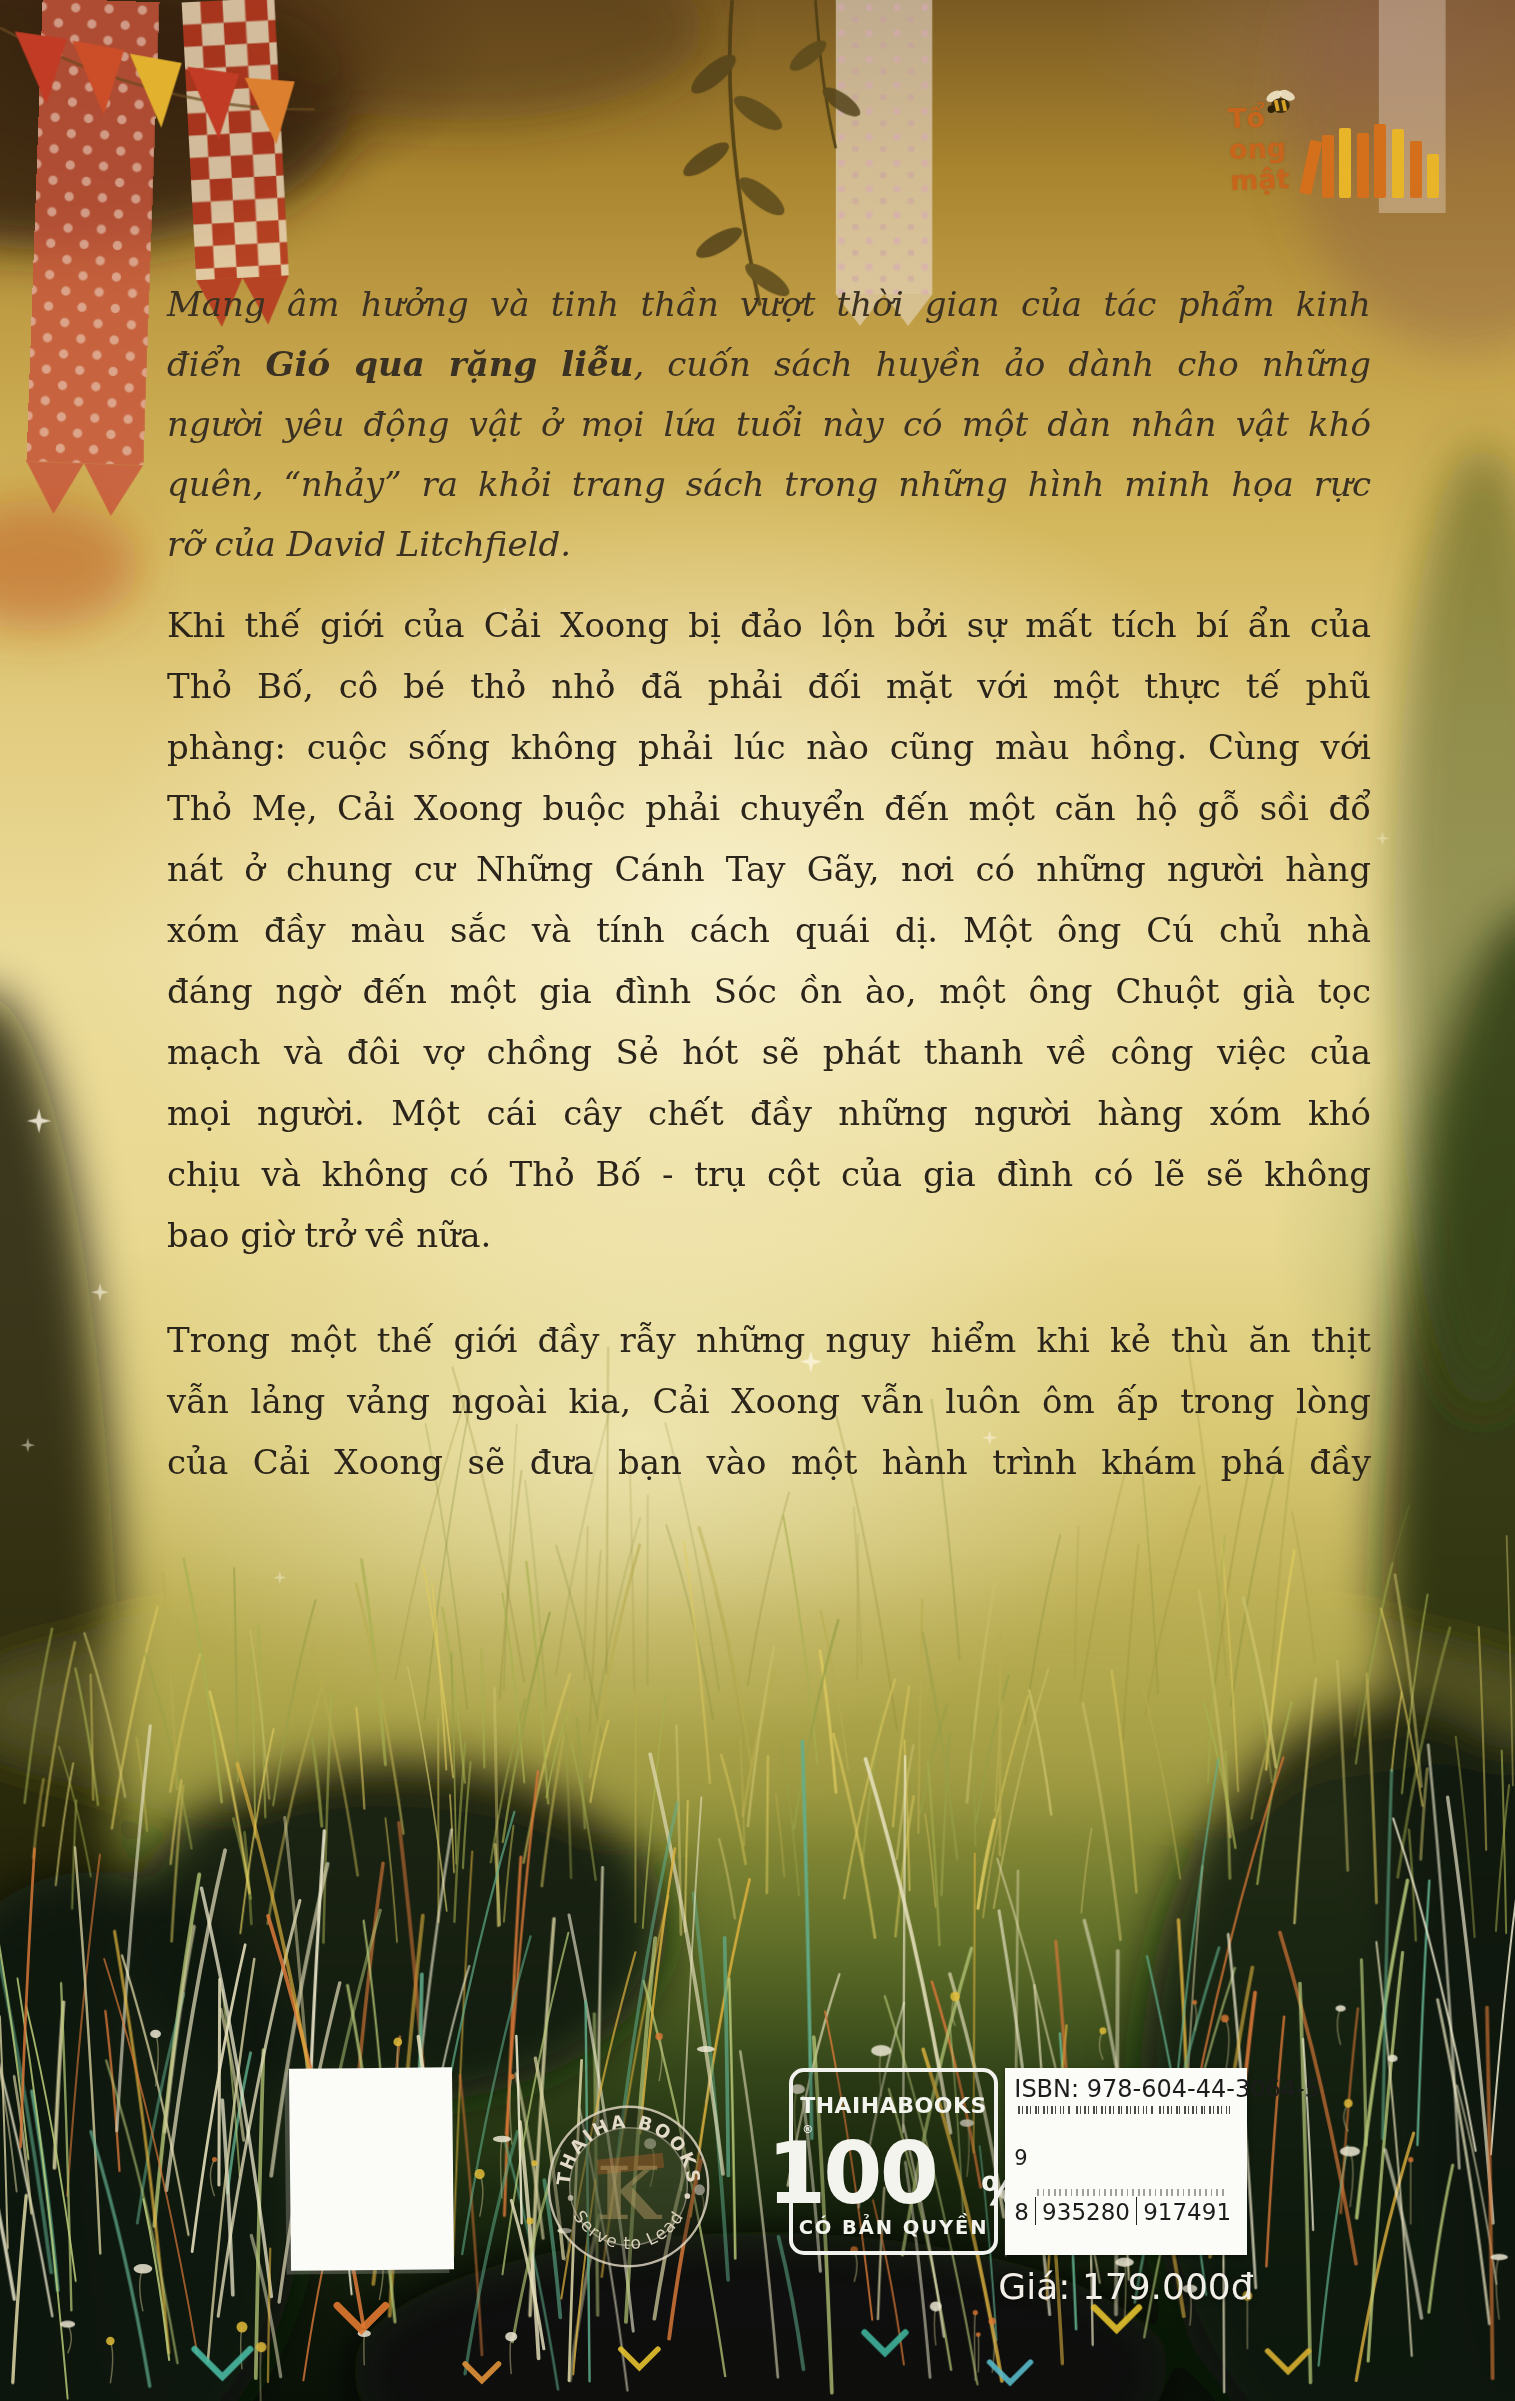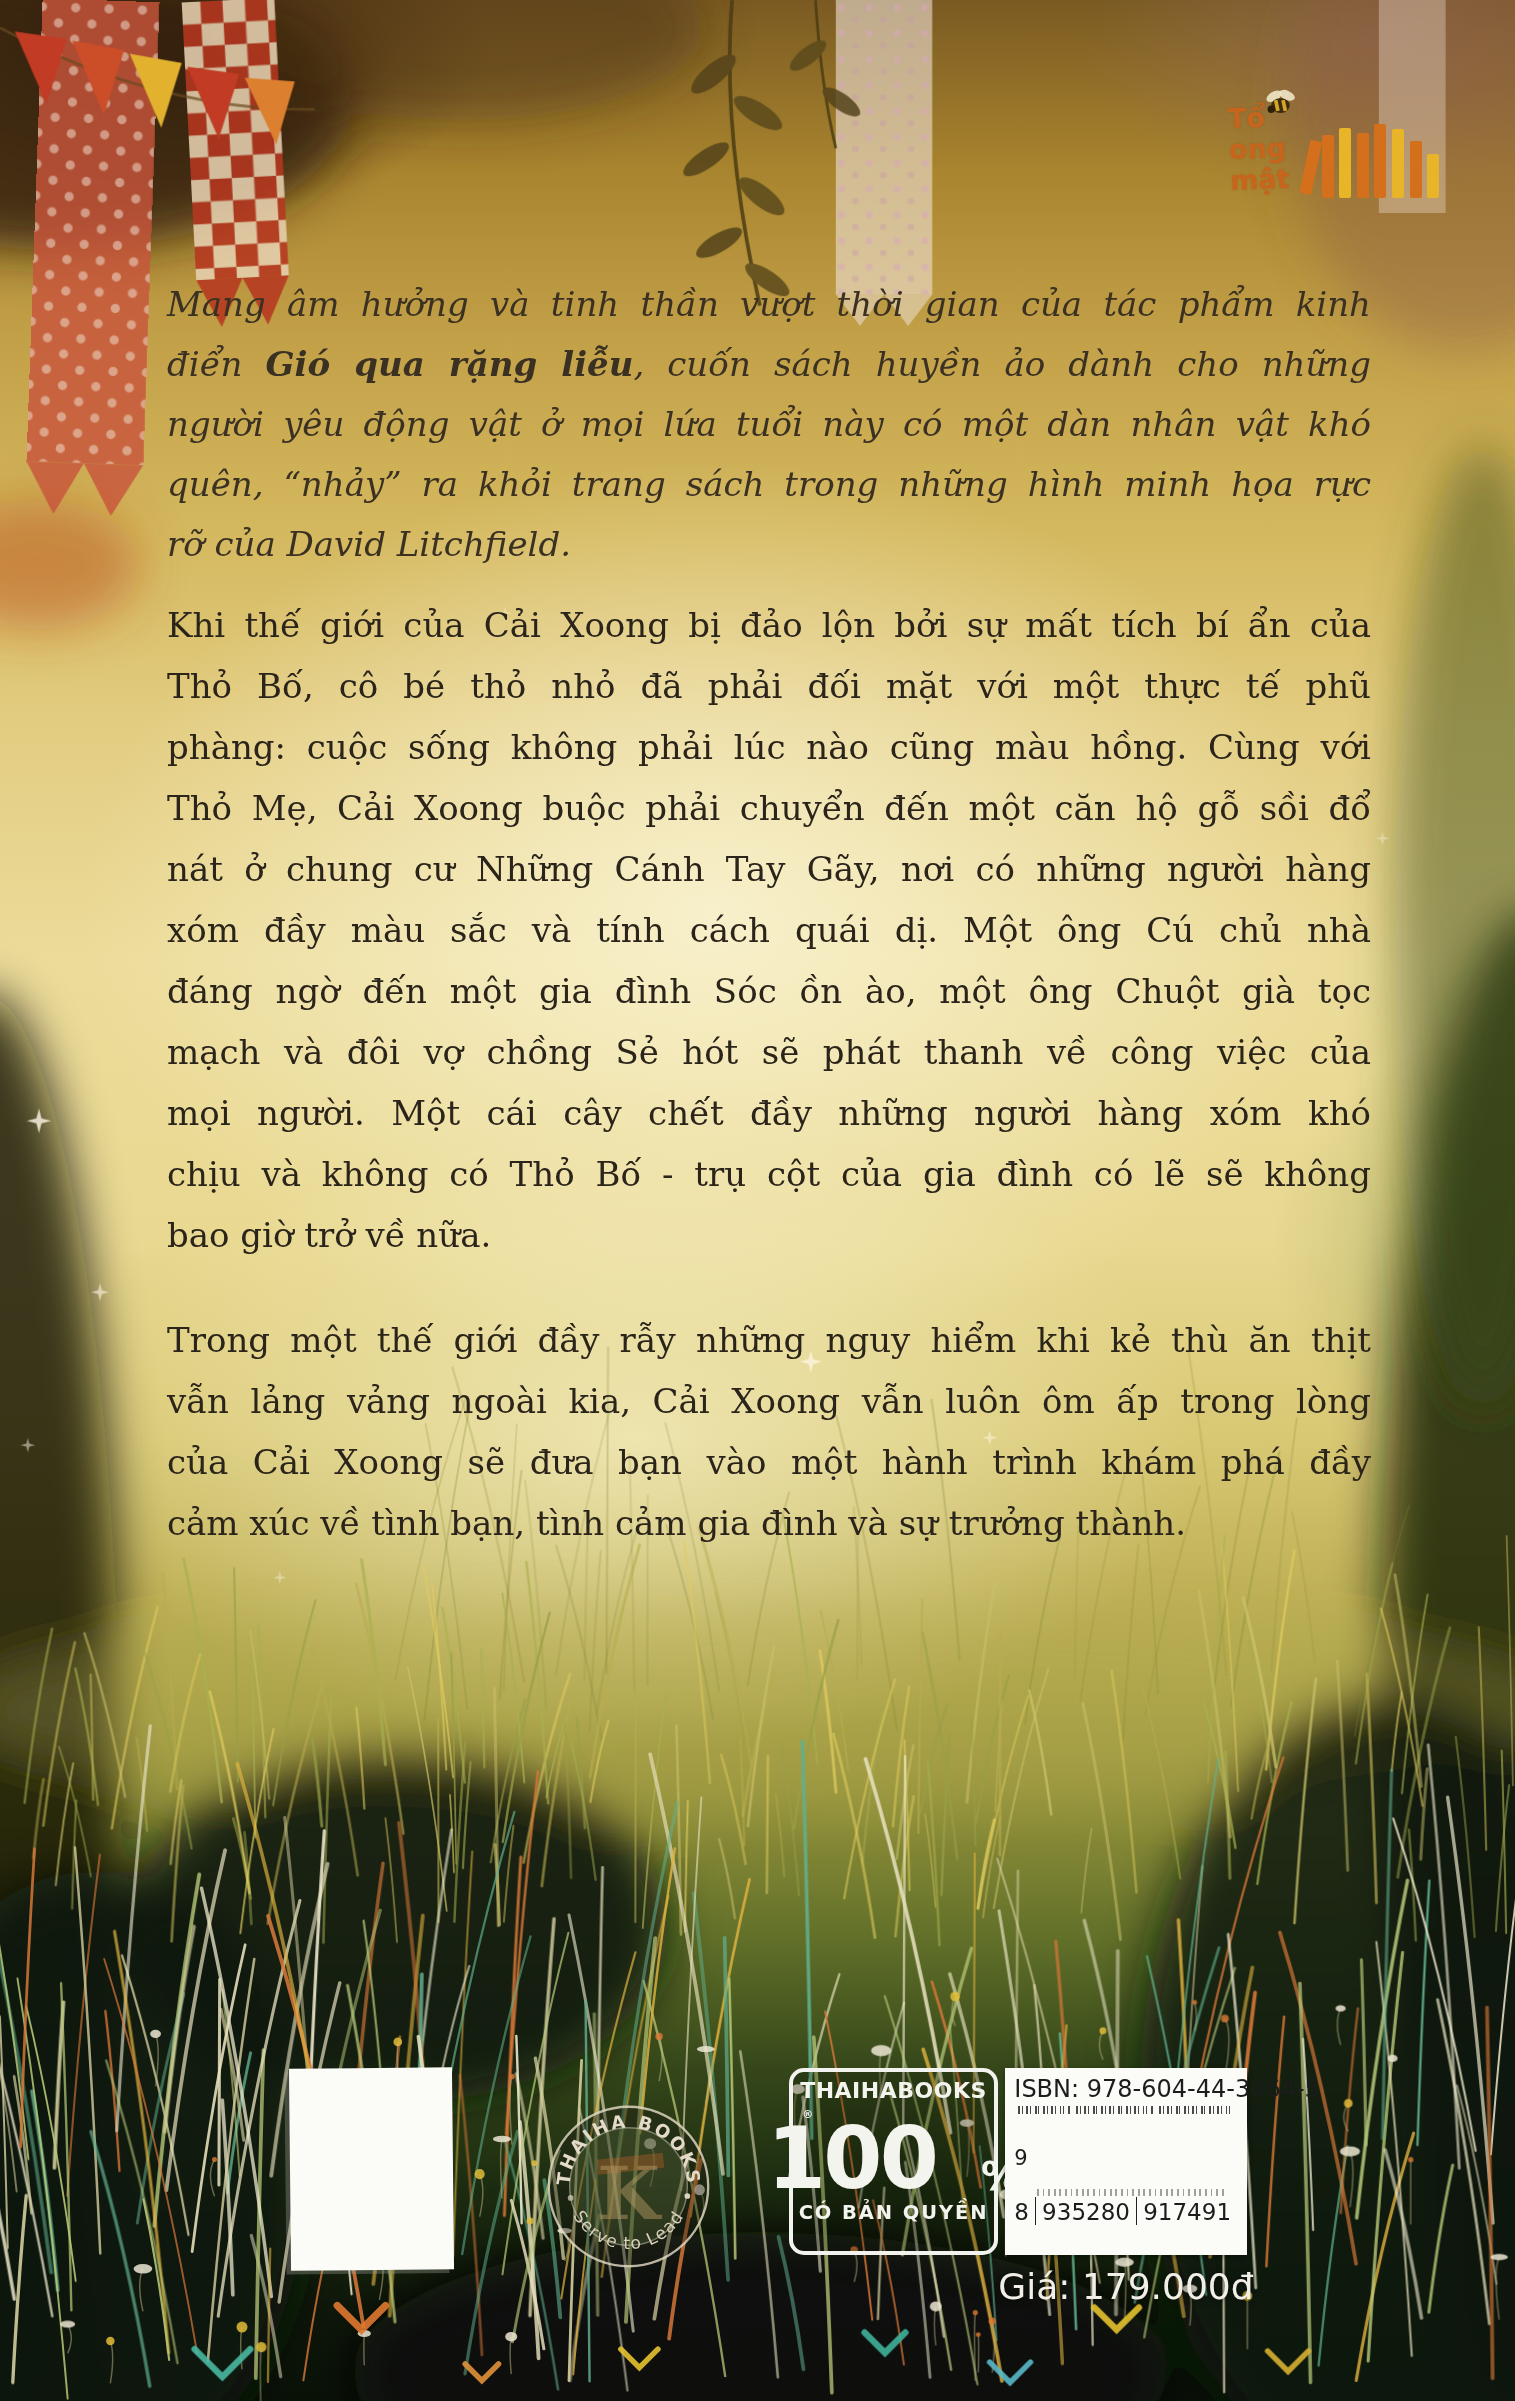--- a/index.html
+++ b/index.html
@@ -36,21 +36,21 @@
   .para-intro .line{height:60px;line-height:60px;}
   .para-body1{top:595px;font-size:34px;}
   .para-body2{top:1310px;font-size:34px;}
   .bold-inline{font-weight:bold;}
   
   .blank-label{position:absolute;left:290px;top:2068px;width:163px;height:202px;
     background:#fbfbf8;transform:rotate(-.6deg);box-shadow:-4.6px 3.7px 0 rgba(160,160,150,.35);}
   .seal{position:absolute;left:545px;top:2103px;width:167px;height:167px;}
   .cert{position:absolute;left:789px;top:2068px;width:209px;height:187px;box-sizing:border-box;
     border:4.6px solid #f2f2ee;border-radius:15px;background:rgba(8,12,6,.22);
-    color:#f4f4ee;font-family:"DejaVu Sans",sans-serif;text-align:center;padding-top:7px;}
+    color:#f4f4ee;font-family:"DejaVu Sans",sans-serif;text-align:center;padding-top:22px;}
   .cert .brand{font-weight:bold;font-size:22px;letter-spacing:0.5px;line-height:24px;position:relative;}
   .cert .reg{position:absolute;left:9.3px;top:24px;font-size:11px;}
   .cert .pctrow{display:flex;justify-content:center;align-items:flex-end;height:89px;margin-top:1.9px;gap:43px;}
   .cert .big{font-weight:bold;font-size:85px;line-height:.84;letter-spacing:-2.8px;}
   .cert .pct{font-weight:bold;font-size:39px;line-height:.9;margin-left:1.9px;}
   .cert .caption{font-weight:bold;font-size:19.5px;letter-spacing:1.9px;margin-top:7.4px;}
   .isbn{position:absolute;left:1005px;top:2068px;width:242px;height:187px;box-sizing:border-box;
     background:#fbfbf8;color:#1c1c1c;font-family:"DejaVu Sans",sans-serif;
     padding:7.4px 9.3px 5.6px;box-shadow:0 1.9px 5.6px rgba(0,0,0,.4);}
   .isbn-top{font-size:24px;text-align:right;white-space:nowrap;}
@@ -650,21 +650,20 @@
     <div class="line"><span>mạch và đôi vợ chồng Sẻ hót sẽ phát thanh về công việc của</span></div>
     <div class="line"><span>mọi người. Một cái cây chết đầy những người hàng xóm khó</span></div>
     <div class="line"><span>chịu và không có Thỏ Bố - trụ cột của gia đình có lẽ sẽ không</span></div>
     <div class="line last"><span>bao giờ trở về nữa.</span></div>
   </div>
 
   <div class="para para-body2">
     <div class="line"><span>Trong một thế giới đầy rẫy những nguy hiểm khi kẻ thù ăn thịt</span></div>
     <div class="line"><span>vẫn lảng vảng ngoài kia, Cải Xoong vẫn luôn ôm ấp trong lòng</span></div>
     <div class="line"><span>của Cải Xoong sẽ đưa bạn vào một hành trình khám phá đầy</span></div>
-    <div class="line last"><span>cảm xúc về tình bạn, tình cảm gia đình và sự trưởng thành.</span></div>
   </div>
 
   <div class="blank-label"></div>
 
   <svg class="seal" viewBox="0 0 176 176">
     <circle cx="88" cy="88" r="84" fill="rgba(30,30,20,.38)" stroke="rgba(230,220,200,.8)" stroke-width="2.5"></circle>
     <circle cx="88" cy="88" r="62" fill="rgba(95,115,65,.32)" stroke="rgba(220,210,190,.5)" stroke-width="1.5"></circle>
     <rect x="55" y="56" width="70" height="16" fill="rgba(200,100,40,.35)" transform="rotate(-6 90 64)"></rect>
     <text x="88" y="122" text-anchor="middle" font-family="DejaVu Serif, serif" font-size="76" font-weight="bold" fill="rgba(190,160,105,.45)">K</text>
     <circle cx="150" cy="98" r="3" fill="#ddd4c0"></circle>

